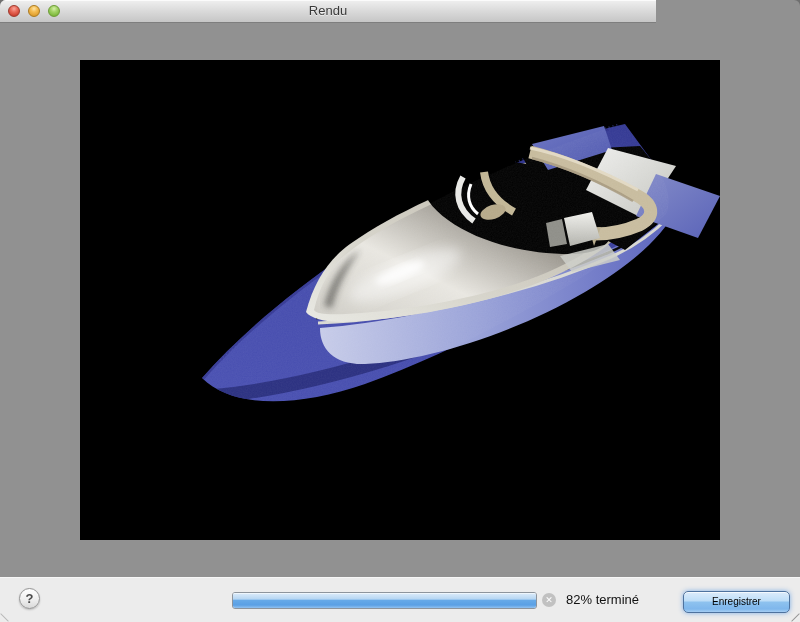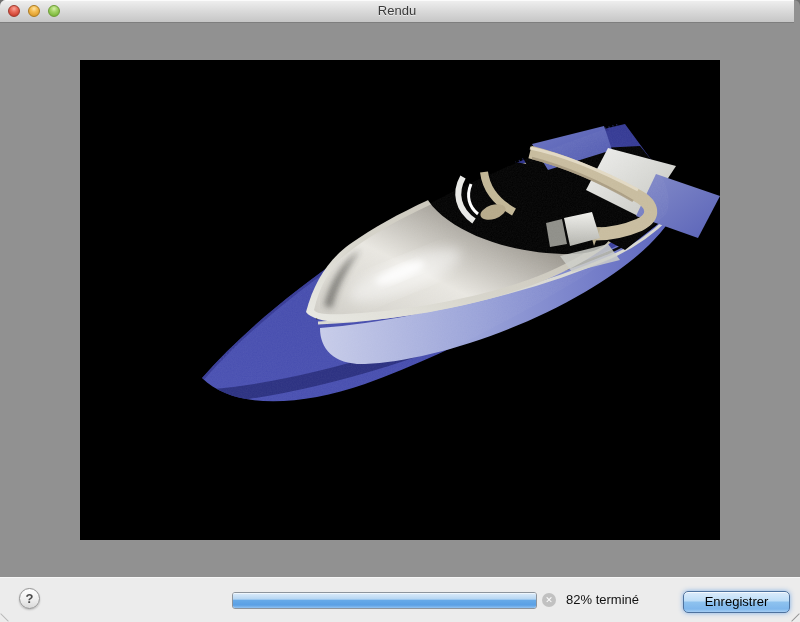--- a/index.html
+++ b/index.html
@@ -7,21 +7,21 @@
     width:800px;height:622px;overflow:hidden;
     font-family:"Liberation Sans","DejaVu Sans",sans-serif;
     background:#6f6f6f;
   }
   #window{
     position:absolute;left:0;top:0;width:800px;height:622px;
     background:#919191;border-radius:6px 6px 0 0;overflow:hidden;
   }
   
   #titlebar{
-    position:absolute;left:0;top:0;width:794px;height:22px;
+    position:absolute;left:0;top:0;width:656px;height:22px;
     background:linear-gradient(180deg,#f0f0f0 0%,#dcdcdc 45%,#c6c6c6 100%);
     border-bottom:1px solid #7e7e7e;
     box-shadow:inset 0 1px 0 rgba(255,255,255,.75);
   }
   .tl{position:absolute;top:5px;width:12px;height:12px;border-radius:50%;box-sizing:border-box;}
   .tl.close{left:8px;border:1px solid #9e3a2e;
     background:radial-gradient(circle at 50% 28%,#f7a79e 0%,#ea6d5d 35%,#cf4333 75%,#b23325 100%);}
   .tl.min{left:28px;border:1px solid #ab7b20;
     background:radial-gradient(circle at 50% 28%,#fce5a9 0%,#f5bd53 35%,#e0a030 75%,#c98c20 100%);}
   .tl.zoom{left:48px;border:1px solid #6d9b37;
@@ -64,21 +64,21 @@
     text-align:center;line-height:14px;cursor:default;
   }
   #status-text{
     position:absolute;left:566px;top:14px;height:18px;line-height:18px;
     font-size:13px;color:#111;
   }
   #save-button{
     position:absolute;left:683px;top:14px;width:107px;height:22px;
     border:1px solid #4e729e;border-radius:5px;box-sizing:border-box;
     background:linear-gradient(180deg,#dcecfb 0%,#bdddf7 45%,#8ec2ef 50%,#7fb7ec 85%,#a6cef3 100%);
-    font-size:13px;color:#000;text-align:center;line-height:20px;
+    font-size:10px;color:#000;text-align:center;line-height:20px;
     box-shadow:0 0 5px rgba(108,163,228,.85), inset 0 1px 0 rgba(255,255,255,.7);
     cursor:default;
   }
   .grip{position:absolute;background:transparent;}
   .grip span{display:block;width:11px;height:1px;background:#989898;box-shadow:0 1px 0 #f2f2f2;}
   #grip-right{right:-1px;bottom:4px;transform:rotate(-45deg);}
   #grip-left{left:-1px;bottom:4px;transform:rotate(45deg);}
 </style>
 </head>
 <body>

